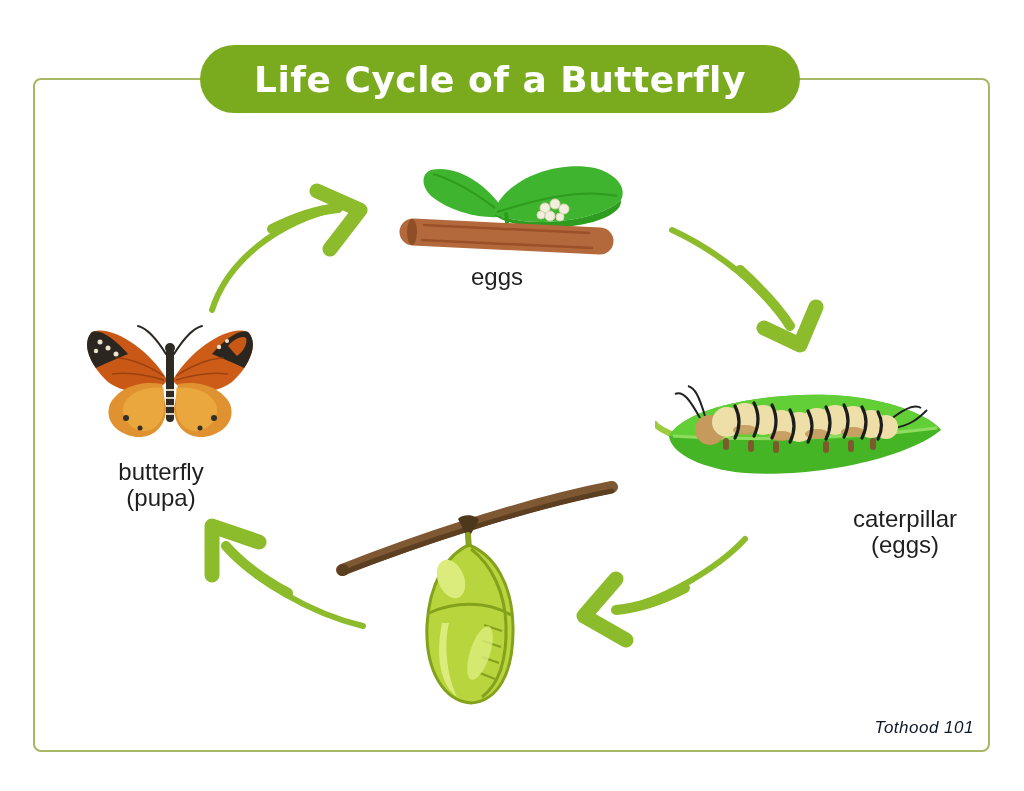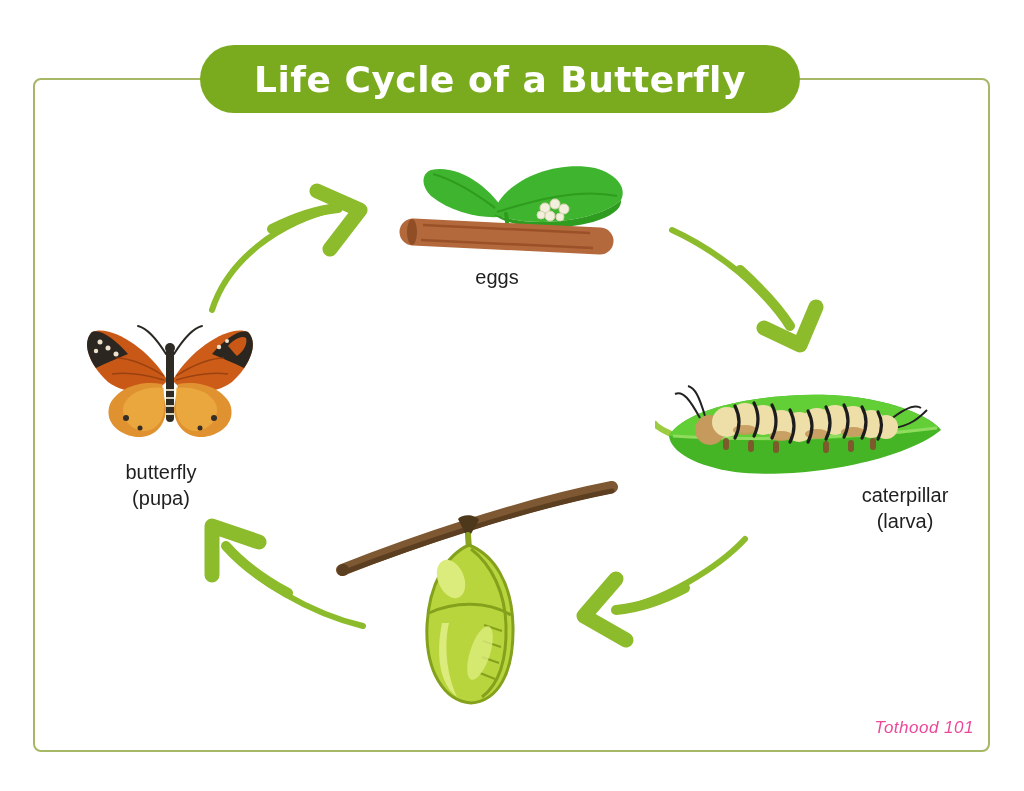--- a/index.html
+++ b/index.html
@@ -5,23 +5,23 @@
   html,body{margin:0;padding:0;background:#ffffff;}
   body{font-family:"Liberation Sans", sans-serif;}
   .page{position:relative;width:1024px;height:791px;background:#ffffff;overflow:hidden;margin-top:8px;}
   .frame{position:absolute;left:33px;top:70px;width:953px;height:670px;
          border:2px solid #a6b765;border-radius:8px;}
   .banner{position:absolute;left:200px;top:37px;width:600px;height:68px;
           background:#7aab1e;border-radius:34px;display:flex;align-items:center;justify-content:center;z-index:5;}
   .banner-text{color:#ffffff;font-family:"DejaVu Sans", sans-serif;font-weight:bold;
                font-size:36px;letter-spacing:0.5px;}
   .stage-label{position:absolute;transform:translateX(-50%);text-align:center;
-               color:#1f1f1f;font-size:20px;line-height:26px;white-space:nowrap;}
+               color:#1f1f1f;font-size:24px;line-height:26px;white-space:nowrap;}
   .illus{position:absolute;}
-  .watermark{position:absolute;right:50px;top:710px;color:#ec4899;font-size:17px;
+  .watermark{position:absolute;right:50px;top:710px;color:#0f172a;font-size:17px;
              font-style:italic;letter-spacing:0.5px;}
   svg{display:block;}
 </style>
 </head>
 <body>
 
 <div class="page">
 
   <div class="frame"></div>
 
@@ -224,23 +224,23 @@
         <path d="M84,88 L92,88"></path>
           <path d="M84,96 L92,96"></path>
         </g>
     </g>
   </svg>
 
   <div class="stage-label" style="left:497px;top:256px;">
     <div>eggs</div>
   </div>
 
-  <div class="stage-label" style="left:905px;top:474px;">
+  <div class="stage-label" style="left:905px;top:498px;">
     <div>caterpillar</div>
-    <div>(larva)</div>
+    <div>(eggs)</div>
   </div>
 
 
   <div class="stage-label" style="left:161px;top:451px;">
     <div>butterfly</div>
     <div>(pupa)</div>
   </div>
 
   <div class="watermark">Tothood 101</div>
 

